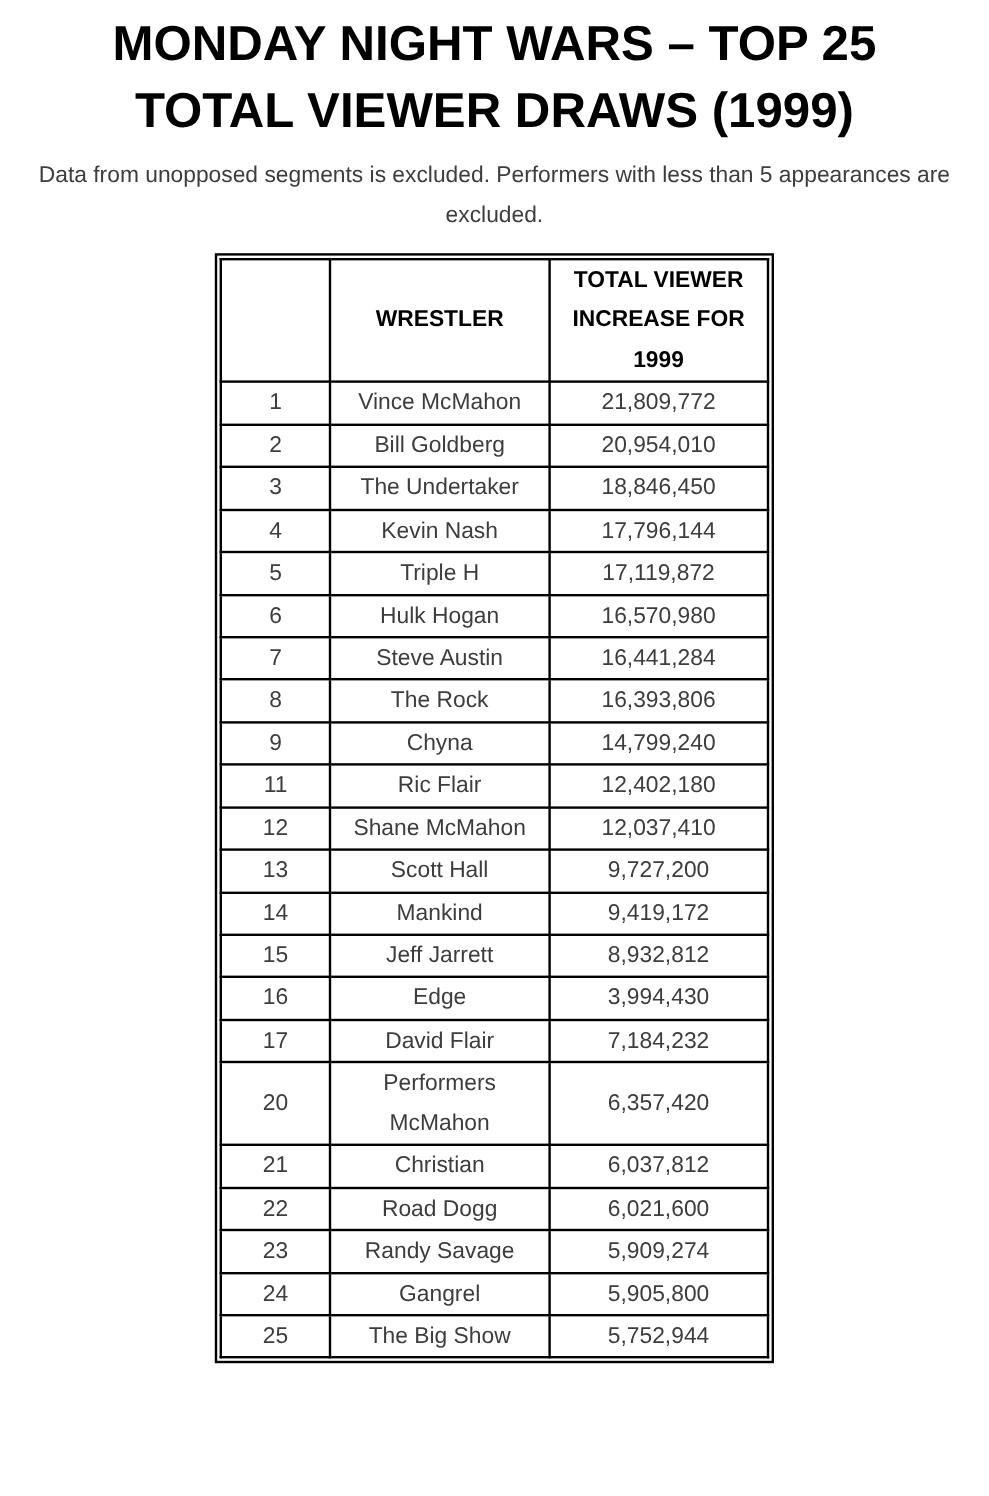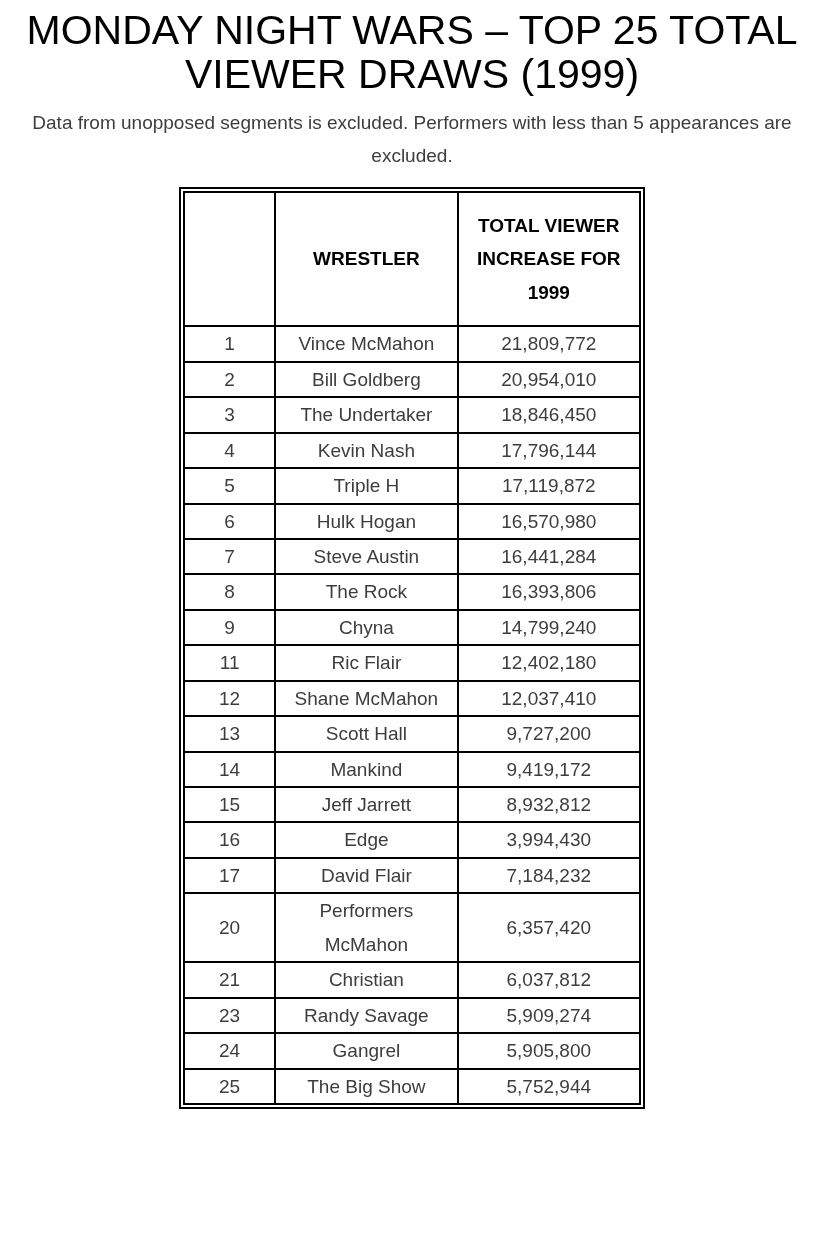--- a/index.html
+++ b/index.html
@@ -18,22 +18,22 @@
   body {
     width: 824px;
     min-height: 1247px;
     overflow: hidden;
   }
   .page-header { text-align: center; }
   h1.page-title {
     margin: 8px auto 0 auto;
     max-width: 780px;
     font-size: 41px;
-    line-height: 44px;
-    font-weight: 400;
+    line-height: 56px;
+    font-weight: 700;
     color: var(--ink);
     letter-spacing: 0px;
   }
   p.page-subtitle {
     margin: 10px auto 0 auto;
     max-width: 790px;
     font-size: 19px;
     line-height: 33px;
     font-weight: 400;
     color: var(--body-ink);
@@ -59,21 +59,21 @@
     text-align: center;
     vertical-align: middle;
     font-size: 19px;
     line-height: 1.76;
     padding: 0 12px;
     overflow-wrap: break-word;
   }
   table.draws-table th {
     font-weight: 700;
     color: var(--ink);
-    padding: 16px 10px;
+    padding: 0 10px;
   }
   table.draws-table td {
     font-weight: 400;
     color: var(--body-ink);
   }
 </style>
 </head>
 <body>
 
 <header class="page-header">
@@ -181,20 +181,25 @@
             <td>20</td>
             <td>Performers McMahon</td>
             <td>6,357,420</td>
           </tr>
           <tr>
             <td>21</td>
             <td>Christian</td>
             <td>6,037,812</td>
           </tr>
           <tr>
+            <td>22</td>
+            <td>Road Dogg</td>
+            <td>6,021,600</td>
+          </tr>
+          <tr>
             <td>23</td>
             <td>Randy Savage</td>
             <td>5,909,274</td>
           </tr>
           <tr>
             <td>24</td>
             <td>Gangrel</td>
             <td>5,905,800</td>
           </tr>
           <tr>

